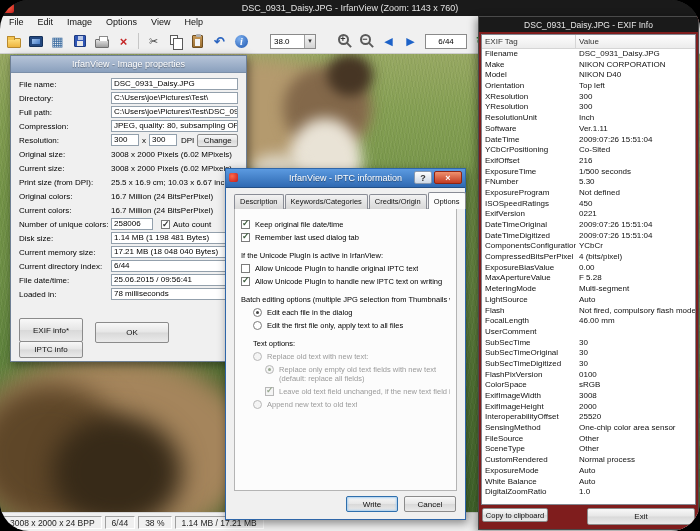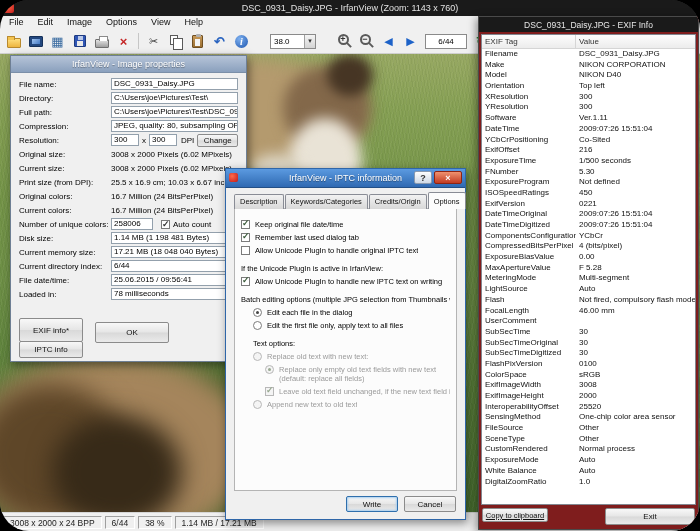--- a/index.html
+++ b/index.html
@@ -152,22 +152,22 @@
   .exif-list { position:absolute; left:2px; right:2px; top:17px; bottom:24px; background:#fff;
     border:1px solid #828790; overflow:hidden; }
   .exif-header { display:flex; height:14px; background:linear-gradient(#fdfdfd,#ececec); border-bottom:1px solid #d5d5d5;
     font-size:8px; color:#333; }
   .exif-header .col-tag { width:94px; border-right:1px solid #d5d5d5; padding-left:3px; display:flex; align-items:center; }
   .exif-header .col-val { flex:1; padding-left:3px; display:flex; align-items:center; }
   .exif-row { display:flex; height:10.7px; font-size:8px; line-height:10.7px; white-space:nowrap; color:#111; }
   .exif-tag { flex:none; width:94px; padding-left:3px; overflow:hidden; }
   .exif-val { flex:1; padding-left:3px; overflow:hidden; }
   .exif-actions { position:absolute; left:3px; right:3px; bottom:3px; height:18px; }
-  .copy-btn { position:absolute; left:0; top:0; width:66px; height:14px; font-size:7.5px;text-decoration:underline; }
-  .exit-btn { position:absolute; right:0; top:0; width:90px; height:17px; }
+  .copy-btn { position:absolute; left:0; top:0; width:66px; height:14px; font-size:7.5px; }
+  .exit-btn { position:absolute; right:0; top:0; width:108px; height:17px; }
 </style>
 </head>
 <body>
 
 <div class="app">
 
   <div class="titlebar">
     <span class="app-icon"></span>
     <span class="title-text">DSC_0931_Daisy.JPG - IrfanView (Zoom: 1143 x 760)</span>
   </div>
@@ -419,28 +419,28 @@
         <div class="opt-row" data-type="checkbox" data-checked="true" data-enabled="true" data-indent="0">
           <span class="control"></span>
           <span class="opt-label">Keep original file date/time</span>
         </div>
 
         <div class="opt-row" data-type="checkbox" data-checked="true" data-enabled="true" data-indent="0">
           <span class="control"></span>
           <span class="opt-label">Remember last used dialog tab</span>
         </div>
 
+        <div class="opt-row" data-type="label" data-checked="false" data-enabled="true" data-indent="0" data-gap="true">
+
+          <span class="opt-label">If the Unicode PlugIn is active in IrfanView:</span>
+        </div>
+
         <div class="opt-row" data-type="checkbox" data-checked="false" data-enabled="true" data-indent="0">
           <span class="control"></span>
           <span class="opt-label">Allow Unicode PlugIn to handle original IPTC text</span>
-        </div>
-
-        <div class="opt-row" data-type="label" data-checked="false" data-enabled="true" data-indent="0" data-gap="true">
-
-          <span class="opt-label">If the Unicode PlugIn is active in IrfanView:</span>
         </div>
 
         <div class="opt-row" data-type="checkbox" data-checked="true" data-enabled="true" data-indent="0">
           <span class="control"></span>
           <span class="opt-label">Allow Unicode PlugIn to handle new IPTC text on writing</span>
         </div>
 
         <div class="opt-row" data-type="label" data-checked="false" data-enabled="true" data-indent="0" data-gap="true">
 
           <span class="opt-label">Batch editing options (multiple JPG selection from Thumbnails window):</span>
@@ -521,20 +521,24 @@
         <div class="exif-row">
           <span class="exif-tag">XResolution</span>
           <span class="exif-val">300</span>
         </div>
 
         <div class="exif-row">
           <span class="exif-tag">YResolution</span>
           <span class="exif-val">300</span>
         </div>
 
+        <div class="exif-row">
+          <span class="exif-tag">ResolutionUnit</span>
+          <span class="exif-val">Inch</span>
+        </div>
 
         <div class="exif-row">
           <span class="exif-tag">Software</span>
           <span class="exif-val">Ver.1.11</span>
         </div>
 
         <div class="exif-row">
           <span class="exif-tag">DateTime</span>
           <span class="exif-val">2009:07:26 15:51:04</span>
         </div>

